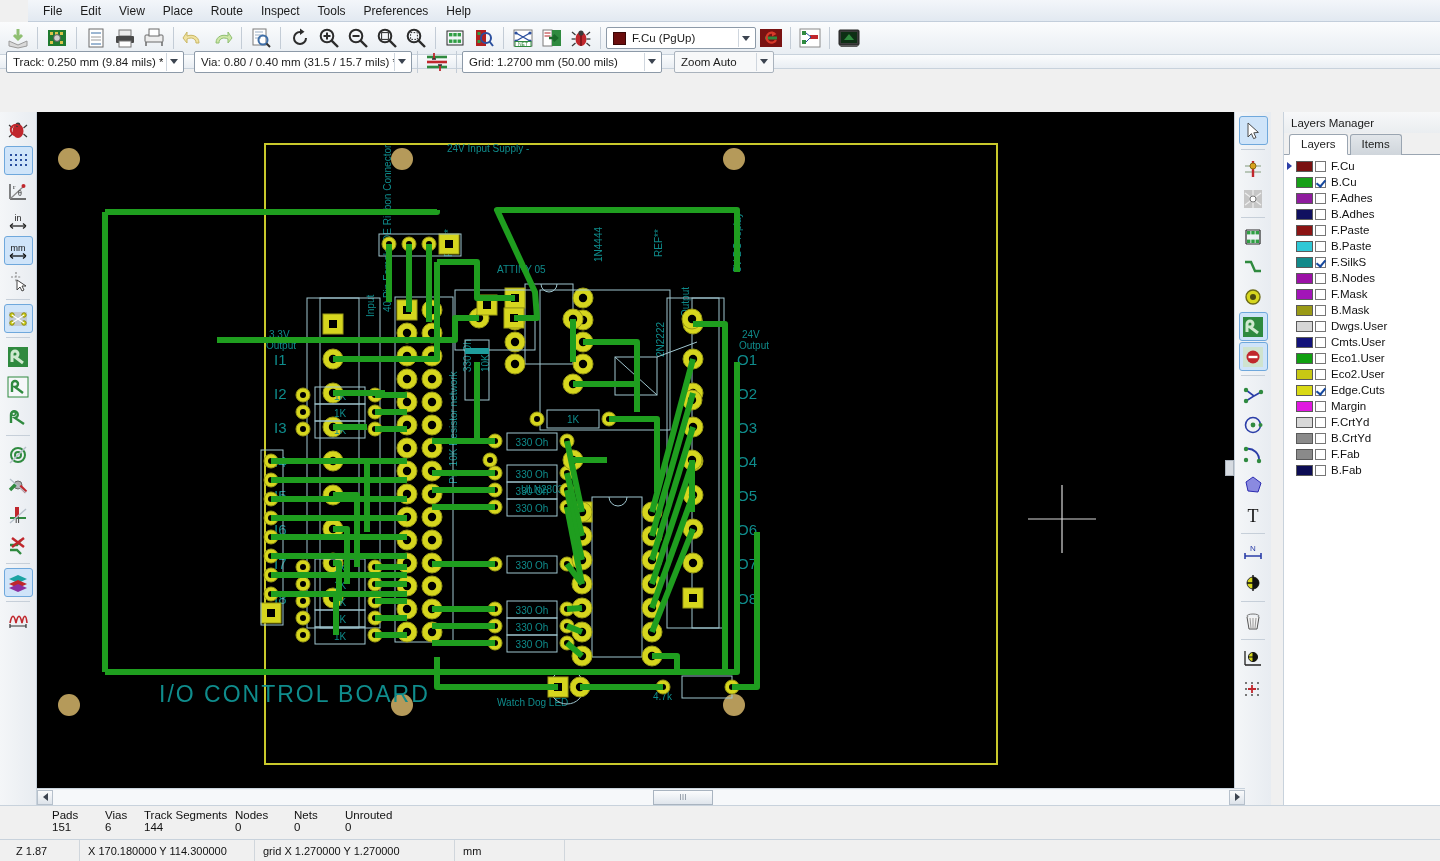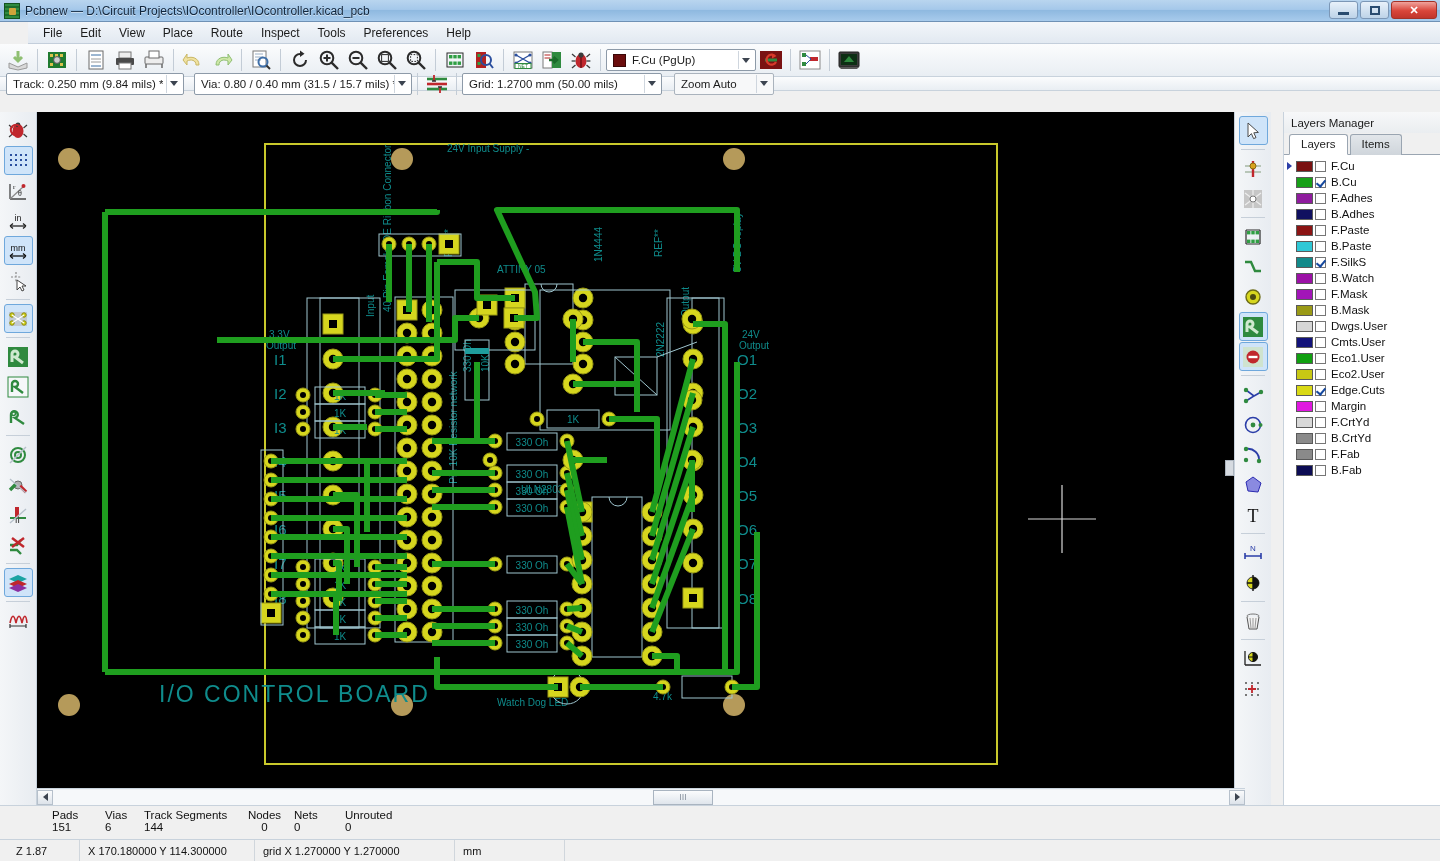--- a/index.html
+++ b/index.html
@@ -146,33 +146,20 @@
   .sb-f{ border-right:1px solid #d0d6dc; height:22px; display:flex;align-items:center;padding:0 8px; white-space:nowrap;}
 
   svg { display:block; }
   .pcbtxt{ font-family:"Liberation Sans", sans-serif; }
 </style>
 </head>
 <body>
 
 <div id="app">
 
-  <div class="titlebar">
-    <div class="title-ico"></div>
-    <div class="ttxt">Pcbnew — D:\Circuit Projects\IOcontroller\IOcontroller.kicad_pcb</div>
-    <div class="wbtns">
-      <div class="wbtn">
-          <span class="glyph-min"></span>
-        </div>
-      <div class="wbtn">
-          <span class="glyph-max"></span>
-        </div>
-      <div class="wbtn close">✕</div>
-    </div>
-  </div>
 
   <div class="menubar">
     <div class="menuitem">File</div>
     <div class="menuitem">Edit</div>
     <div class="menuitem">View</div>
     <div class="menuitem">Place</div>
     <div class="menuitem">Route</div>
     <div class="menuitem">Inspect</div>
     <div class="menuitem">Tools</div>
     <div class="menuitem">Preferences</div>
@@ -1166,21 +1153,21 @@
           <div class="lrow">
             <span class="tri"></span>
             <span class="lcolor" style="background: rgb(18, 138, 138);"></span>
             <span class="lchk on"></span>
             <span class="lname">F.SilkS</span>
           </div>
           <div class="lrow">
             <span class="tri"></span>
             <span class="lcolor" style="background: rgb(155, 17, 166);"></span>
             <span class="lchk"></span>
-            <span class="lname">B.Watch</span>
+            <span class="lname">B.Nodes</span>
           </div>
           <div class="lrow">
             <span class="tri"></span>
             <span class="lcolor" style="background: rgb(162, 21, 184);"></span>
             <span class="lchk"></span>
             <span class="lname">F.Mask</span>
           </div>
           <div class="lrow">
             <span class="tri"></span>
             <span class="lcolor" style="background: rgb(154, 154, 22);"></span>
@@ -1270,21 +1257,21 @@
           <span class="v">151</span>
         </div>
         <div class="sb-cell" style="width: 39px;">
           <span class="k">Vias</span>
           <span class="v">6</span>
         </div>
         <div class="sb-cell" style="width: 91px;">
           <span class="k">Track Segments</span>
           <span class="v">144</span>
         </div>
-        <div class="sb-cell" style="width: 59px; text-align: center;">
+        <div class="sb-cell" style="width: 59px;">
           <span class="k">Nodes</span>
           <span class="v">0</span>
         </div>
         <div class="sb-cell" style="width: 51px;">
           <span class="k">Nets</span>
           <span class="v">0</span>
         </div>
         <div class="sb-cell" style="width: 70px;">
           <span class="k">Unrouted</span>
           <span class="v">0</span>

